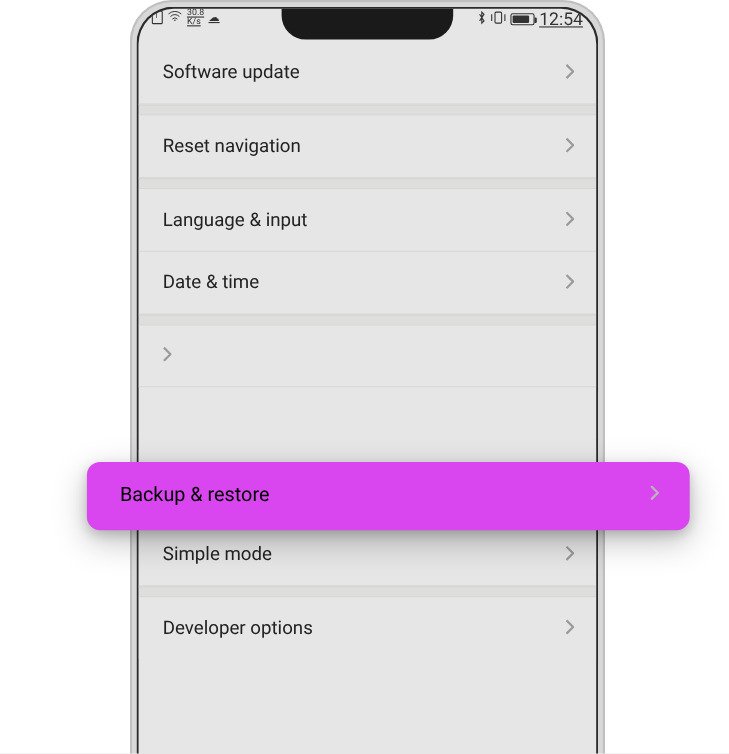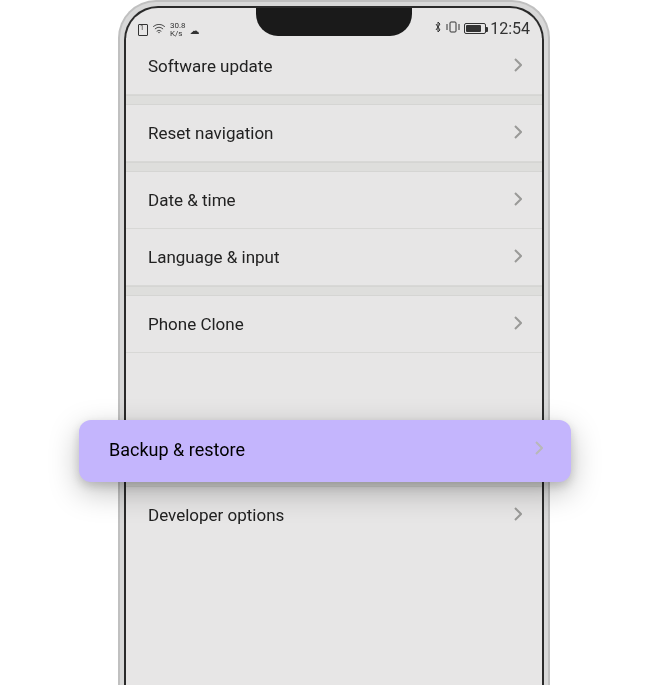--- a/index.html
+++ b/index.html
@@ -43,25 +43,26 @@
       width: 156px;
       height: 30px;
       background: #1a1a1a;
       border-radius: 0 0 22px 22px;
       z-index: 10;
     }
     .status-bar {
       height: 30px;
       display: flex;
       justify-content: space-between;
-      align-items: flex-end;
+      align-items: flex-start;
       padding: 0 12px;
       font-size: 11px;
       color: #333;
       position: relative;
+      text-decoration: underline;
     }
     .status-left { display: flex; align-items: center; gap: 4px; }
     .status-right { display: flex; align-items: center; gap: 4px; }
     .sim-icon { width: 10px; height: 12px; border: 1px solid #333; border-radius: 1px; position: relative; }
     .sim-icon::after { content: '1'; position: absolute; font-size: 7px; left: 1px; top: -1px; }
     .wifi-icon svg { width: 14px; height: 10px; }
     .speed { font-size: 8px; line-height: 1; }
     .cloud-icon { font-size: 10px; }
     .bt-icon { font-size: 11px; }
     .vibrate-icon { font-size: 11px; }
@@ -87,23 +88,23 @@
       background: #e7e6e6;
       border-bottom: 1px solid #d8d8d6;
     }
     .list-item:last-of-type { border-bottom: none; text-align: right; }
     .list-label { font-size: 17px; color: #222; }
     .chevron svg { width: 8px; height: 14px; stroke: #9a9a98; stroke-width: 2; fill: none; }
     .highlighted-item {
       position: absolute;
       left: 79px;
       top: 420px;
-      width: 492px;
+      width: 548px;
       height: 62px;
-      background: #c4b5fd;
+      background: #d946ef;
       border-radius: 12px;
       box-shadow: 0 10px 30px rgba(0,0,0,0.25), 0 4px 10px rgba(0,0,0,0.15);
       display: flex;
       justify-content: space-between;
       align-items: center;
       padding: 0 28px 4px 30px;
       z-index: 20;
     }
     .highlighted-item .list-label { font-size: 18px; color: #000; }
     .highlighted-item .chevron svg { stroke: #b8b8b8; }
@@ -158,51 +159,56 @@
       </div>
       <div class="section-gap"></div>
       <div class="list-item">
         <span class="list-label">Reset navigation</span>
         <span class="chevron"><svg viewBox="0 0 8 14">
               <path d="M1 1 L7 7 L1 13"></path>
             </svg></span>
       </div>
       <div class="section-gap"></div>
       <div class="list-item">
+        <span class="list-label">Language &amp; input</span>
+        <span class="chevron"><svg viewBox="0 0 8 14">
+              <path d="M1 1 L7 7 L1 13"></path>
+            </svg></span>
+      </div>
+      <div class="list-item">
         <span class="list-label">Date &amp; time</span>
         <span class="chevron"><svg viewBox="0 0 8 14">
               <path d="M1 1 L7 7 L1 13"></path>
             </svg></span>
       </div>
-      <div class="list-item">
-        <span class="list-label">Language &amp; input</span>
-        <span class="chevron"><svg viewBox="0 0 8 14">
-              <path d="M1 1 L7 7 L1 13"></path>
-            </svg></span>
-      </div>
-      <div class="section-gap"></div>
-      <div class="list-item">
-        <span class="list-label">Phone Clone</span>
+      <div class="section-gap"></div>
+      <div class="list-item">
         <span class="chevron"><svg viewBox="0 0 8 14">
               <path d="M1 1 L7 7 L1 13"></path>
             </svg></span>
       </div>
       <div class="list-item hidden-row">
         <span class="list-label">Backup &amp; restore</span>
         <span class="chevron"><svg viewBox="0 0 8 14">
               <path d="M1 1 L7 7 L1 13"></path>
             </svg></span>
       </div>
       <div class="list-item">
         <span class="list-label">Phone</span>
         <span class="chevron"><svg viewBox="0 0 8 14">
               <path d="M1 1 L7 7 L1 13"></path>
             </svg></span>
       </div>
       <div class="section-gap"></div>
+      <div class="list-item">
+        <span class="list-label">Simple mode</span>
+        <span class="chevron"><svg viewBox="0 0 8 14">
+              <path d="M1 1 L7 7 L1 13"></path>
+            </svg></span>
+      </div>
       <div class="section-gap"></div>
       <div class="list-item">
         <span class="list-label">Developer options</span>
         <span class="chevron"><svg viewBox="0 0 8 14">
               <path d="M1 1 L7 7 L1 13"></path>
             </svg></span>
       </div>
     </div>
   </div>
 </div>

